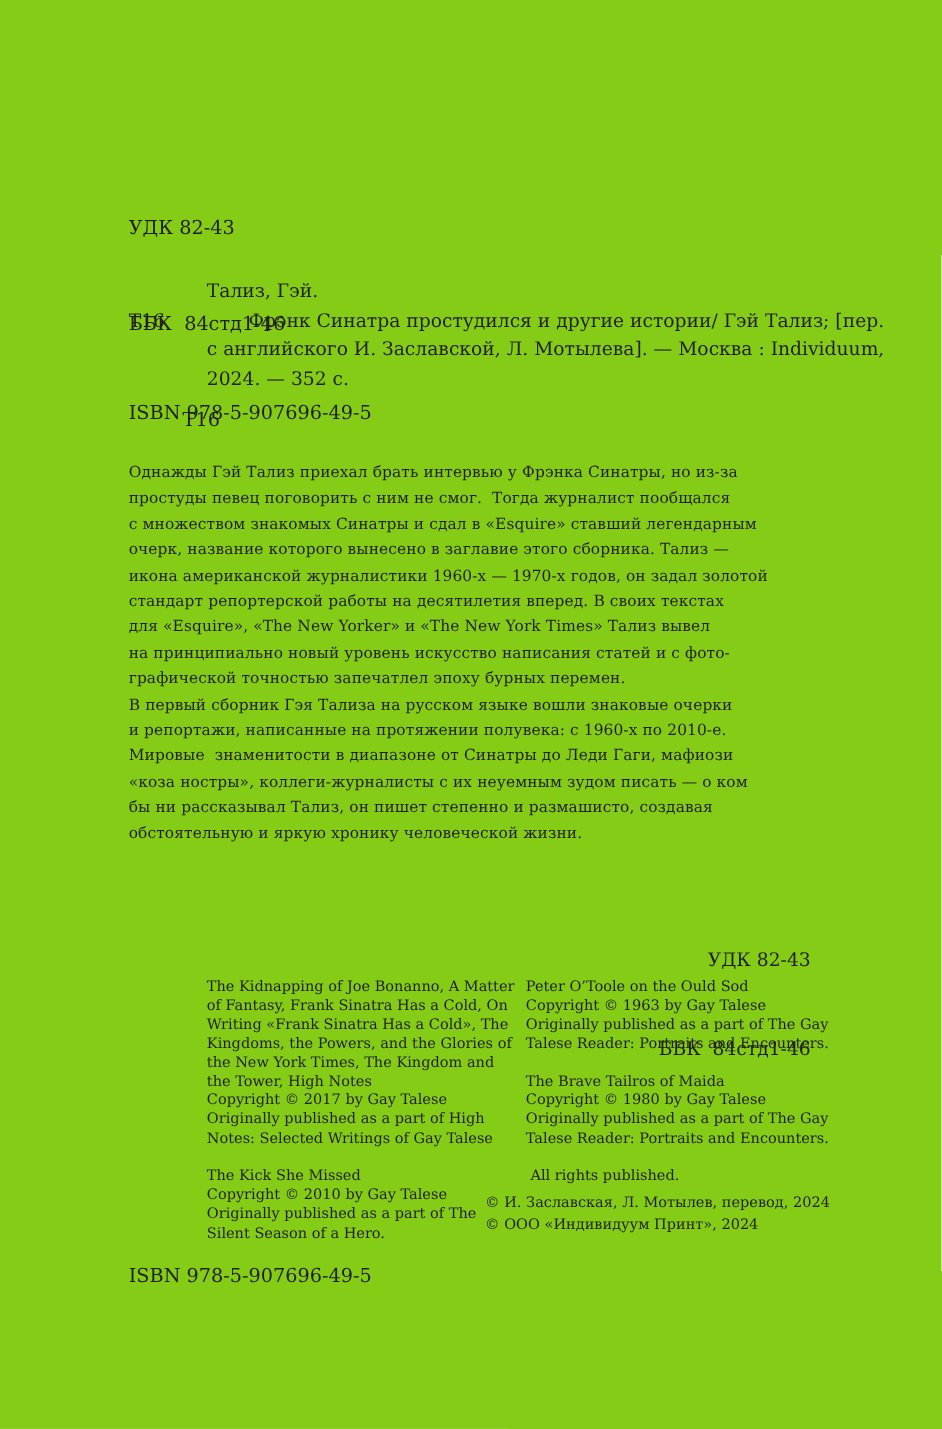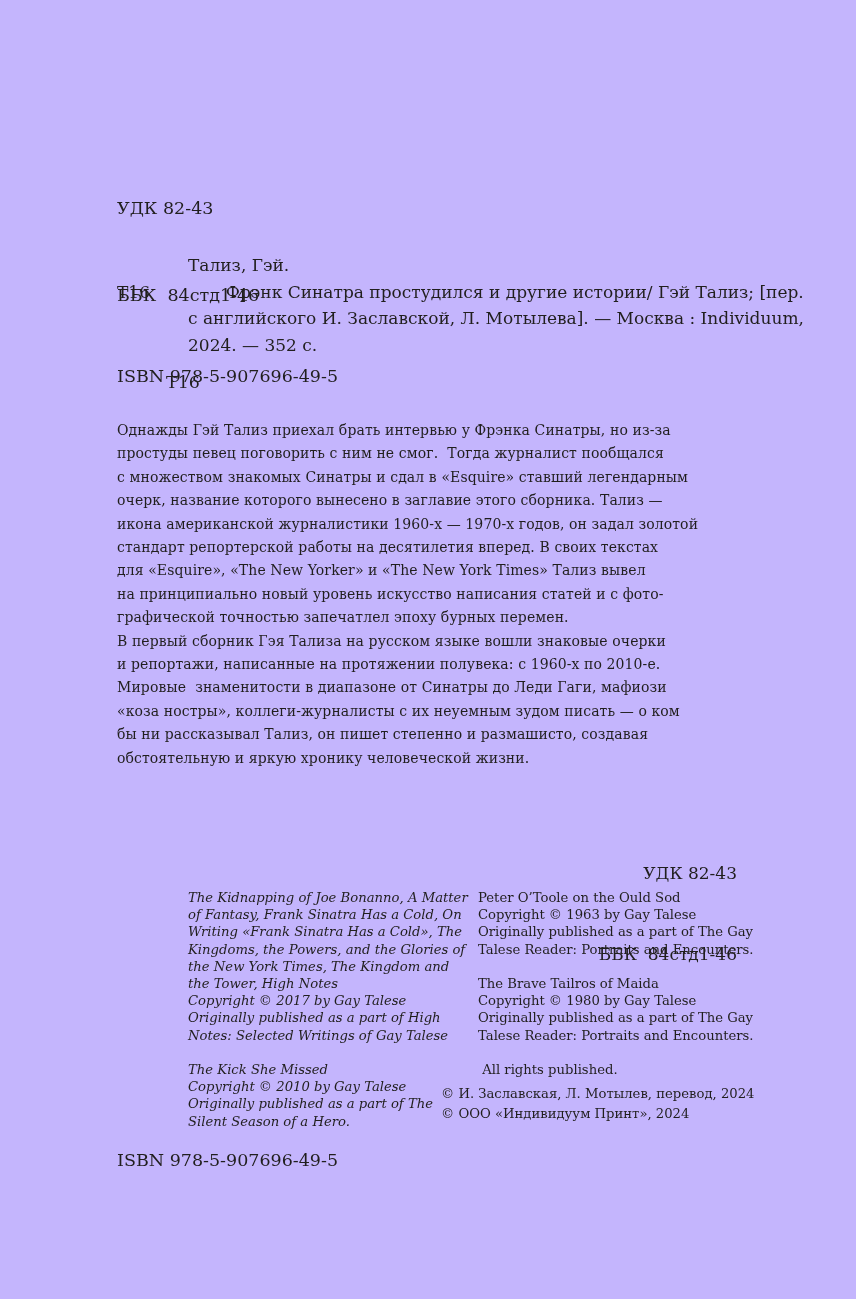--- a/index.html
+++ b/index.html
@@ -4,21 +4,21 @@
 <style>
   html, body {
     margin: 0;
     padding: 0;
     background: #ffffff;
   }
   .page {
     position: relative;
     width: 856px;
     height: 1299px;
-    background: #c4b5fd;
+    background: #84cc16;
     overflow: hidden;
     font-family: "DejaVu Serif", serif;
     color: #211f1e;
   }
   .blk { position: absolute; }
   .pre { white-space: pre; }
 
   
   .top-catalog {
     left: 117px;
@@ -58,21 +58,21 @@
 
   .bottom-catalog {
     right: 119px;
     top: 806px;
     font-size: 17px;
     line-height: 27px;
     text-align: right;
     white-space: pre;
   }
 
-  .col-left  { left: 188px; top: 889px; width: 280px; font-style: italic; }
+  .col-left  { left: 188px; top: 889px; width: 280px; }
   .col-right { left: 478px; top: 889px; width: 290px; }
   .cr-col {
     font-size: 13.2px;
     line-height: 17.2px;
   }
   .cr-block + .cr-block { margin-top: 17.2px; }
 
   .isbn-bottom {
     left: 117px;
     top: 1150px;

